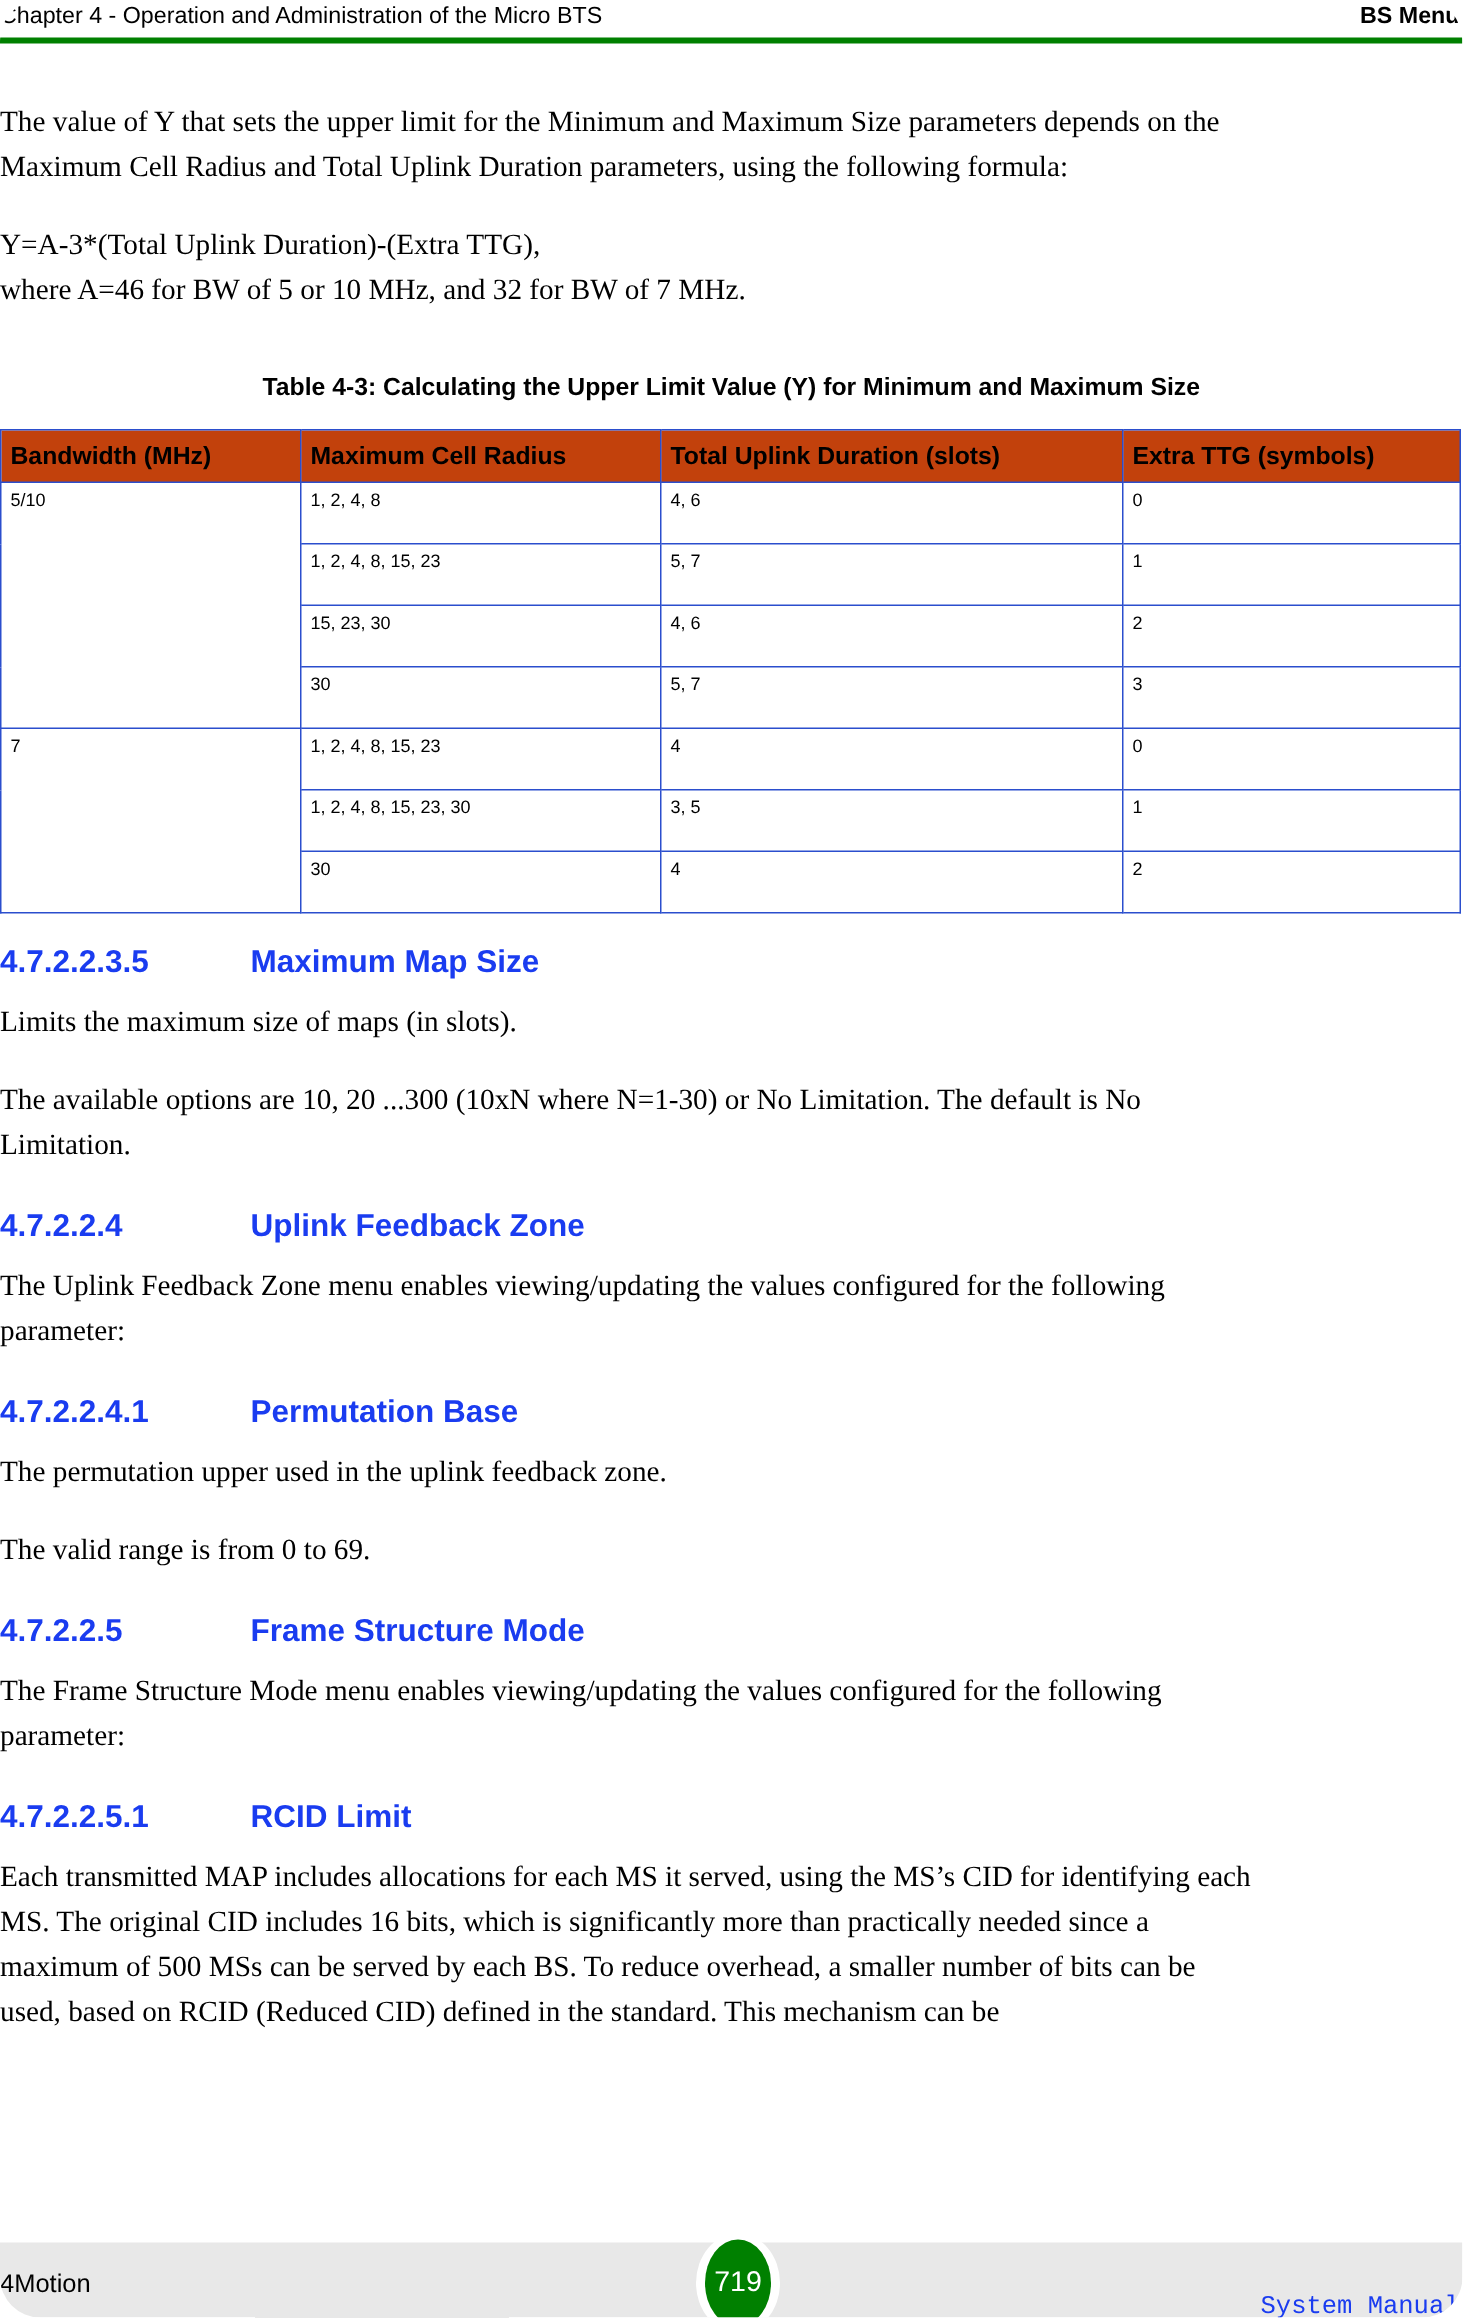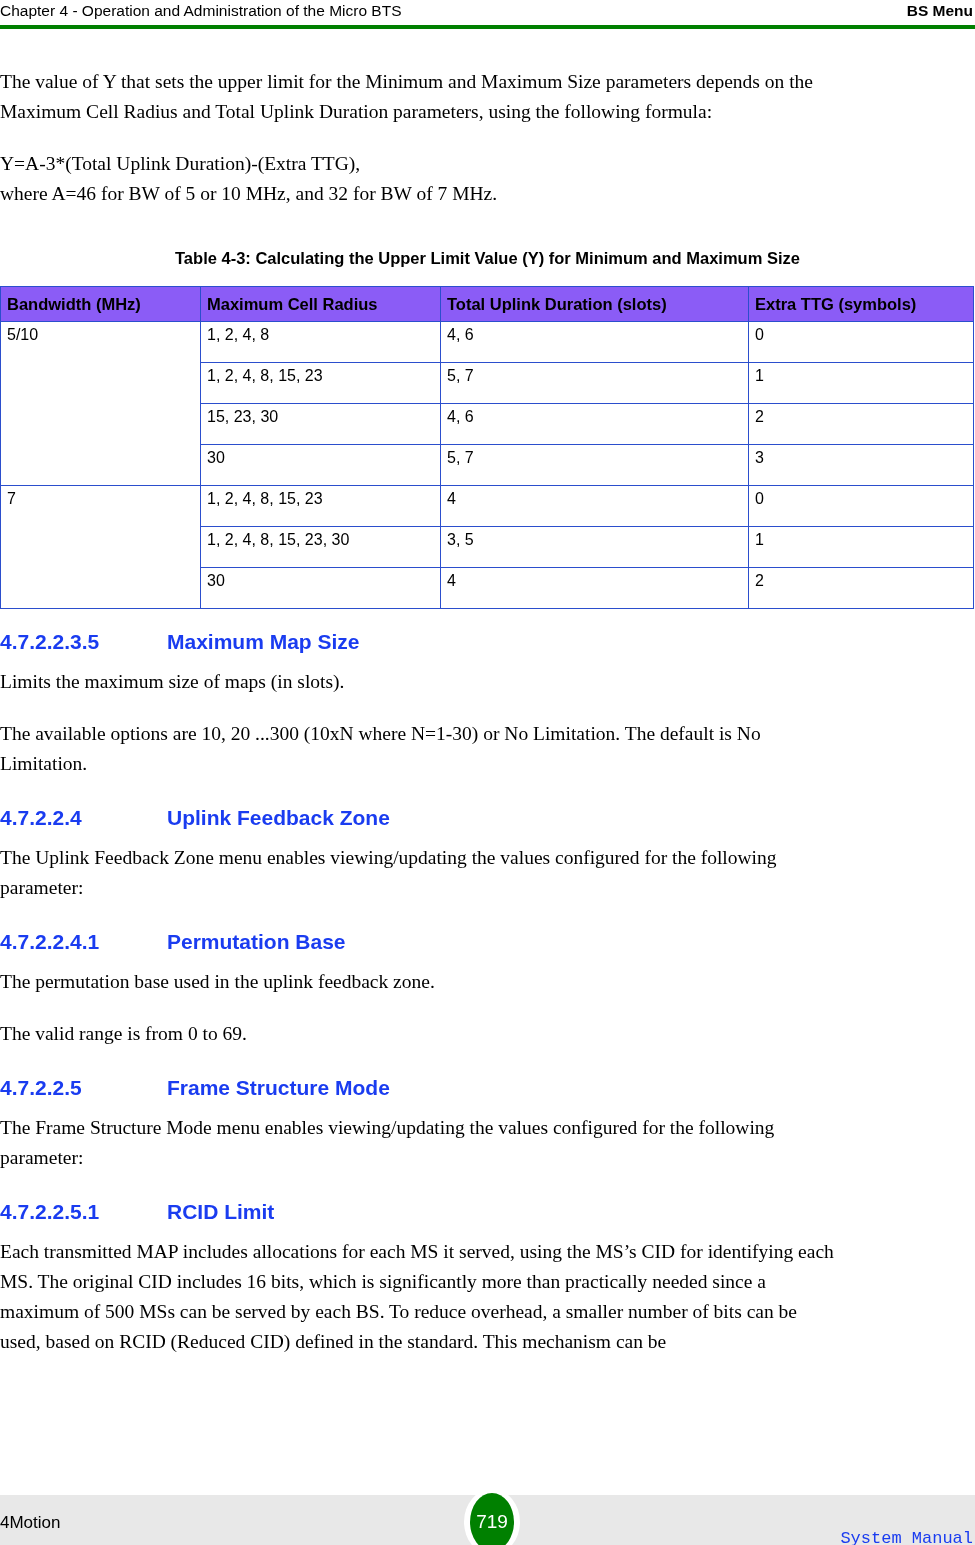--- a/index.html
+++ b/index.html
@@ -7,20 +7,21 @@
     padding: 0;
     background: #ffffff;
   }
   .page {
     position: relative;
     width: 975px;
     height: 1545px;
     background: #ffffff;
     overflow: hidden;
     font-family: "Liberation Serif", "DejaVu Serif", serif;
+    border-radius: 27px;
   }
 
   
   .run-header {
     position: absolute;
     left: 0;
     top: 0;
     width: 975px;
     height: 25px;
     font-family: "Liberation Sans", sans-serif;
@@ -97,32 +98,32 @@
     table-layout: fixed;
   }
   table.doc-table th,
   table.doc-table td {
     border: 1px solid #2b4ecd;
     padding: 0 6px;
     vertical-align: top;
     text-align: left;
   }
   table.doc-table th {
-    background: #8b5cf6;
+    background: #c2410c;
     font-family: "Liberation Sans", sans-serif;
     font-weight: bold;
     font-size: 16.5px;
     color: #000000;
     height: 34px;
     vertical-align: middle;
     border-color: #2b4ecd;
   }
   table.doc-table td {
     font-family: "Liberation Sans", sans-serif;
-    font-size: 16px;
+    font-size: 12px;
     color: #000000;
     height: 36px;
     padding-top: 4px;
   }
   td.rowspan-cell {
     vertical-align: top;
   }
   col.c1 { width: 200px; }
   col.c2 { width: 240px; }
   col.c3 { width: 308px; }
@@ -300,21 +301,21 @@
     </div>
     <div class="gap-12"></div>
     <p class="body indent">The Uplink Feedback Zone menu enables viewing/updating the values configured for the following parameter:</p>
 
     <div class="gap-26"></div>
 
     <div class="heading">
       <span class="num">4.7.2.2.4.1</span><span class="ttl">Permutation Base</span>
     </div>
     <div class="gap-12"></div>
-    <p class="body indent">The permutation base used in the uplink feedback zone.</p>
+    <p class="body indent">The permutation upper used in the uplink feedback zone.</p>
     <div class="gap-22"></div>
     <p class="body indent">The valid range is from 0 to 69.</p>
 
     <div class="gap-26"></div>
 
     <div class="heading">
       <span class="num">4.7.2.2.5</span><span class="ttl">Frame Structure Mode</span>
     </div>
     <div class="gap-12"></div>
     <p class="body indent">The Frame Structure Mode menu enables viewing/updating the values configured for the following parameter:</p>

